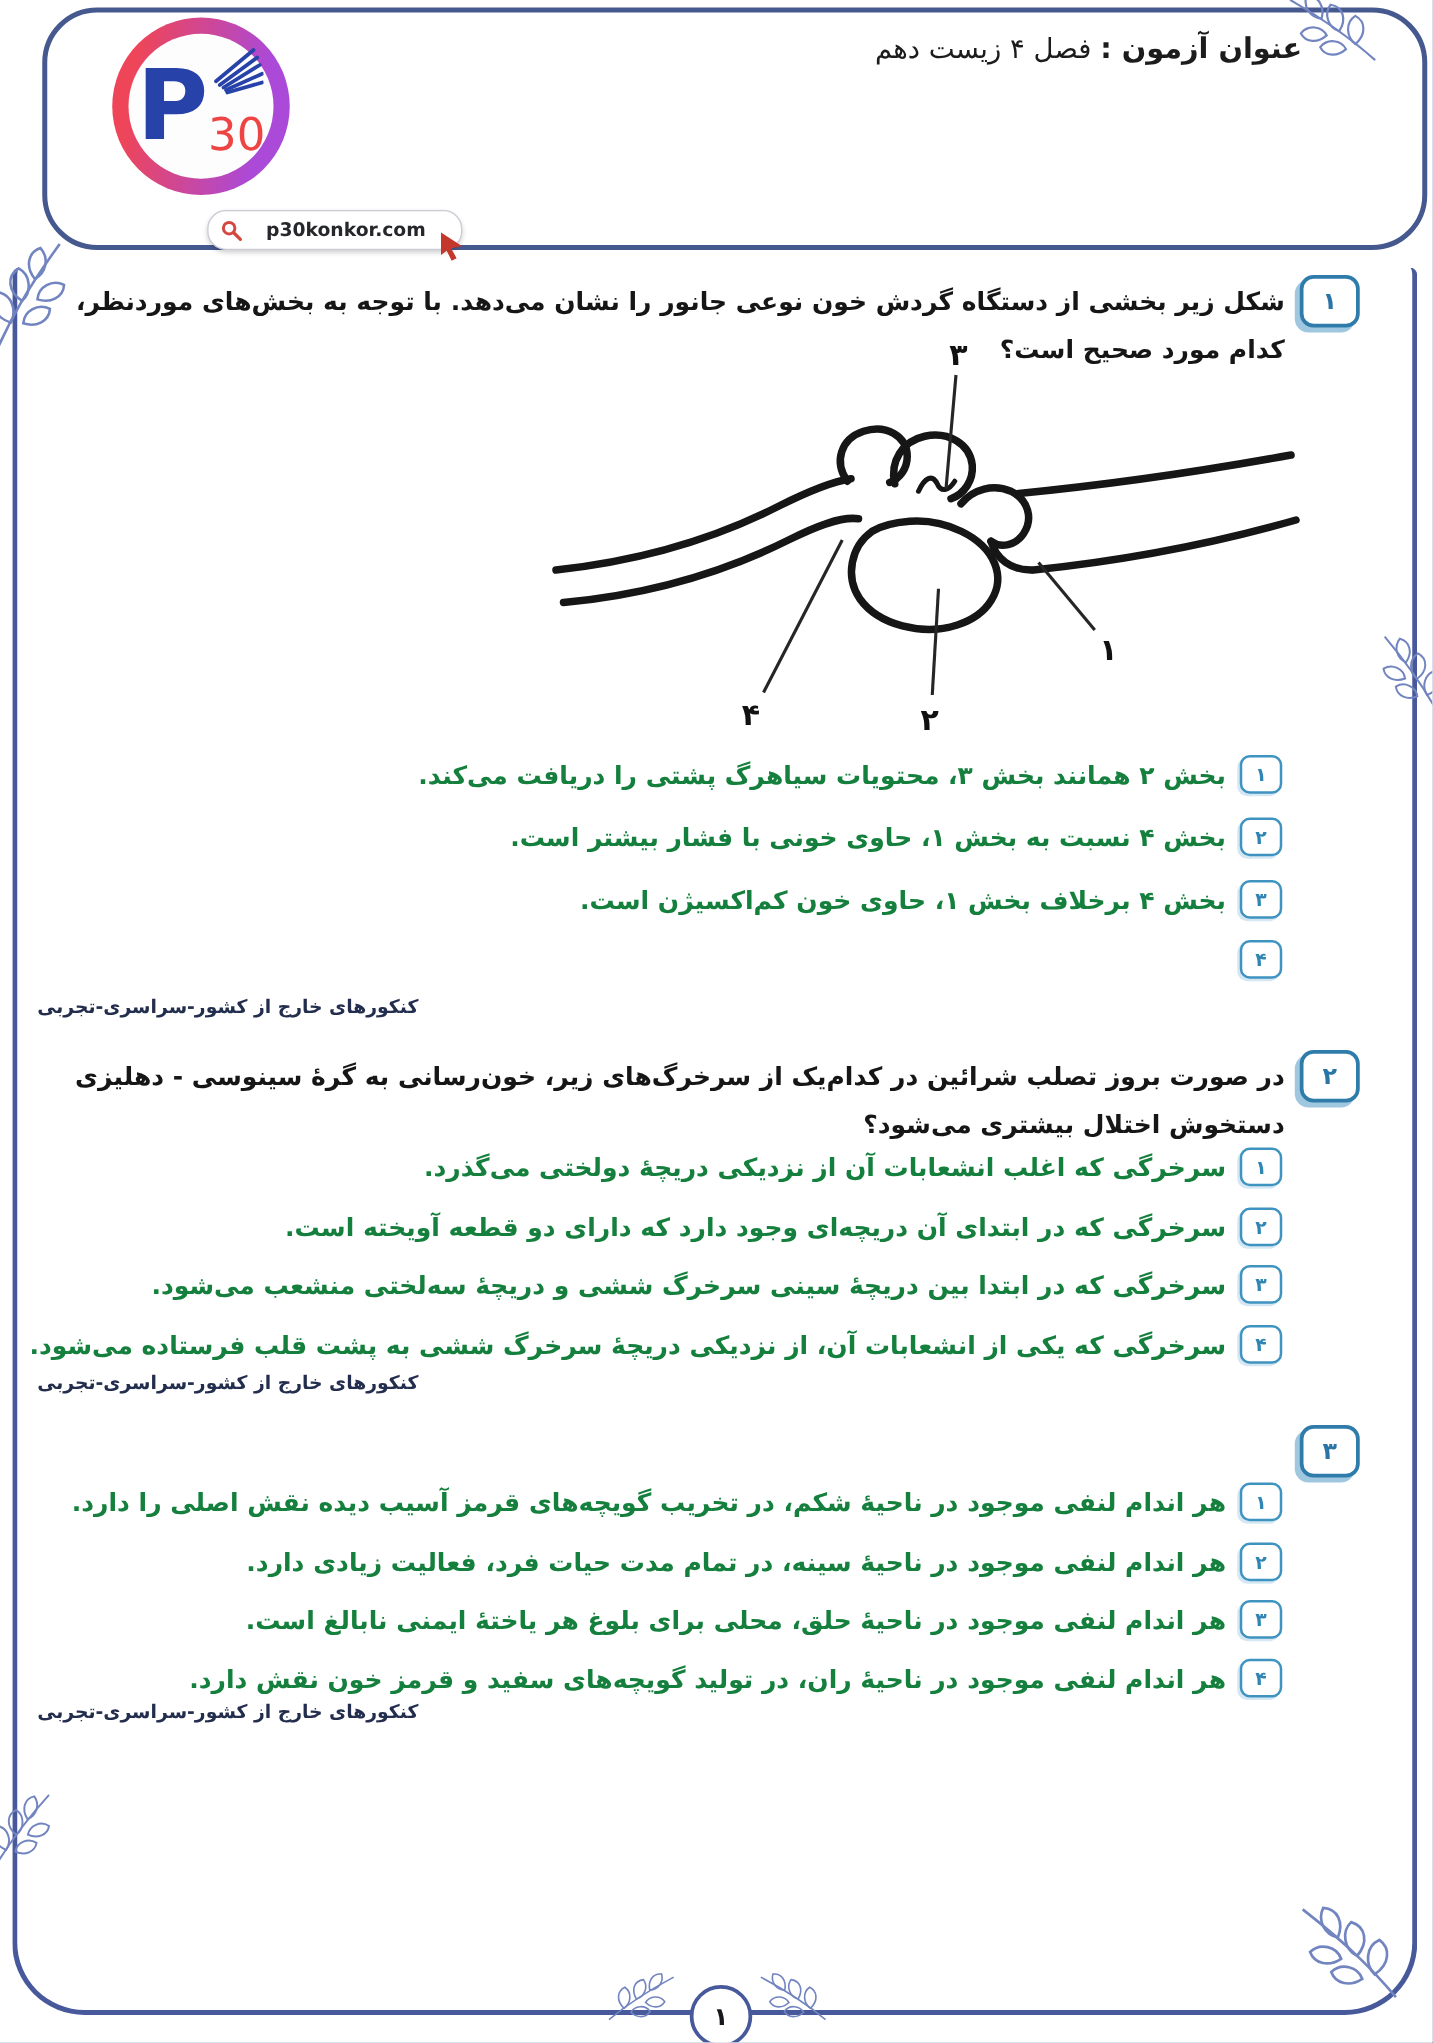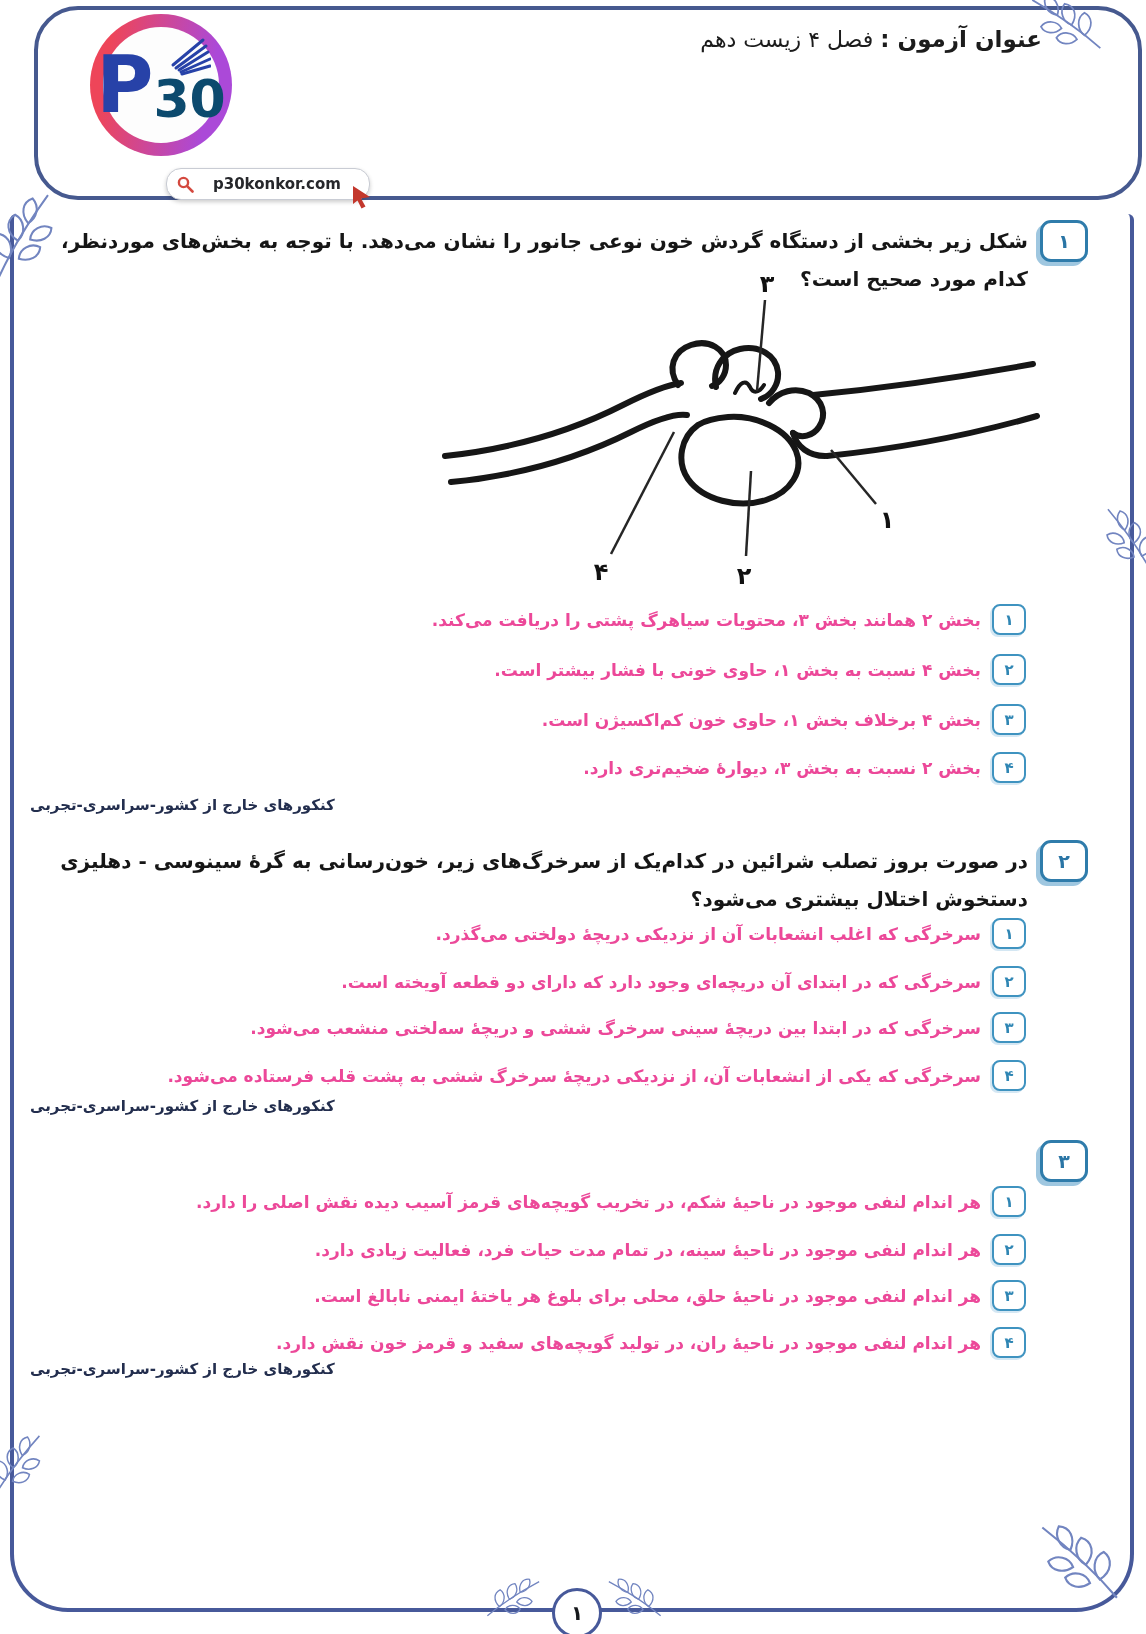--- a/index.html
+++ b/index.html
@@ -13,21 +13,21 @@
   .header-title .line { font-size:22px; margin-bottom:20px; white-space:nowrap; }
   .header-title b { font-size:23px; }
 
   .logo { position:absolute; left:90px; top:14px; z-index:2; direction:ltr; }
   .logo-ring { width:142px; height:142px; border-radius:50%;
                background:linear-gradient(100deg,#ee4559 15%,#ab49d8 80%);
                display:flex; align-items:center; justify-content:center; }
   .logo-inner { width:116px; height:116px; border-radius:50%; background:#fdfdfd;
                 display:flex; align-items:center; justify-content:center; position:relative; }
   .logo-p  { font-size:78px; font-weight:bold; color:#2742a8; line-height:1; }
-  .logo-30 { font-size:52px; font-weight:bold; color:#0c4a6e; align-self:flex-end; margin-bottom:14px; }
+  .logo-30 { font-size:36px; font-weight:normal; color:#ef4444; align-self:flex-end; margin-bottom:14px; }
   .logo-fan { position:absolute; top:10px; right:8px; }
 
   .search-pill { position:absolute; left:76px; top:154px; width:182px; height:30px; background:#fff;
                  border:1.5px solid #c9ccd4; border-radius:15px; box-shadow:0 2px 4px rgba(0,0,0,0.2);
                  display:flex; align-items:center; gap:19px; padding:0 10px; direction:ltr; z-index:3; }
   .search-pill .site { font-size:15px; font-weight:bold; color:#26272b; }
   .pill-cursor { position:absolute; right:-4px; bottom:-10px; }
 
   
   .body-frame { position:absolute; left:10px; top:214px; width:1116px; height:1394px;
@@ -42,21 +42,21 @@
               align-items:flex-start; z-index:4; }
   .q-badge { flex:0 0 auto; width:42px; height:36px; border:3px solid #2f7cab; border-radius:11px;
              color:#2a75a5; font-weight:bold; font-size:19px; display:flex; align-items:center;
              justify-content:center; box-shadow:-4px 4px 0 #9fc7e0; background:#fff; }
   .q-text { font-size:20px; font-weight:bold; color:#161616; line-height:1.9; padding-top:2px; }
 
   .option { position:absolute; right:120px; display:flex; gap:11px; align-items:center; z-index:4; }
   .o-badge { flex:0 0 auto; width:30px; height:27px; border:2.5px solid #3f93c0; border-radius:8px;
              color:#2f86b4; font-weight:bold; font-size:15px; display:flex; align-items:center;
              justify-content:center; box-shadow:-2px 2px 0 #d4e7f3; background:#fff; }
-  .o-text { font-size:17px; font-weight:bold; color:#ec4899; white-space:nowrap; }
+  .o-text { font-size:20px; font-weight:bold; color:#15803d; white-space:nowrap; }
 
   .source-tag { position:absolute; left:30px; font-size:15px; font-weight:bold; color:#232e4e; z-index:4; }
 
   .figure { position:absolute; left:415px; top:266px; width:640px; height:340px; z-index:4; }
 
   .leaf { position:absolute; color:#7285c0; z-index:3; }
 </style>
 </head>
 <body>
 
@@ -185,21 +185,20 @@
   <div class="option" style="top:704px">
     <div class="o-badge">
         <span>۳</span>
       </div>
     <div class="o-text">بخش ۴ برخلاف بخش ۱، حاوی خون کم‌اکسیژن است.</div>
   </div>
   <div class="option" style="top:752px">
     <div class="o-badge">
         <span>۴</span>
       </div>
-    <div class="o-text">بخش ۲ نسبت به بخش ۳، دیوارهٔ ضخیم‌تری دارد.</div>
   </div>
   <div class="source-tag" style="top:796px">کنکورهای خارج از کشور-سراسری-تجربی</div>
 
   <section class="question" style="top:840px">
     <div class="q-badge">
       <span>۲</span>
     </div>
     <div class="q-text">در صورت بروز تصلب شرائین در کدام‌یک از سرخرگ‌های زیر، خون‌رسانی به گرهٔ سینوسی - دهلیزی دستخوش اختلال بیشتری می‌شود؟</div>
   </section>
 

